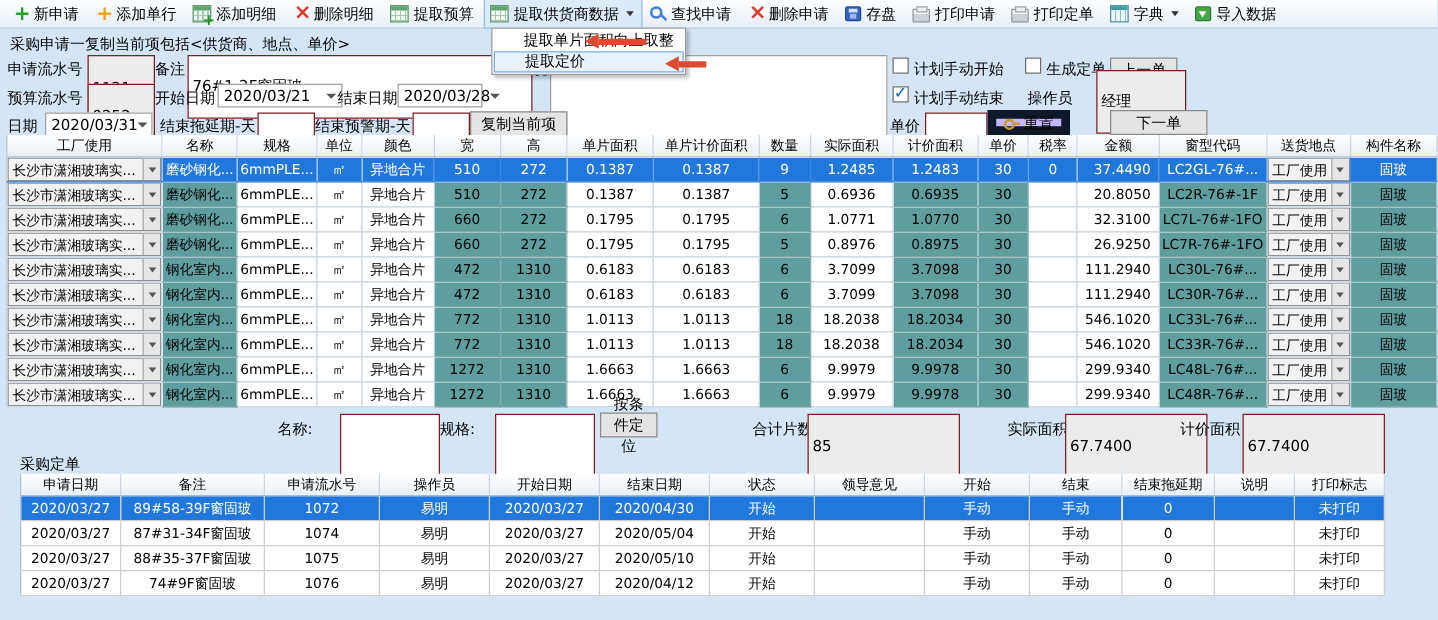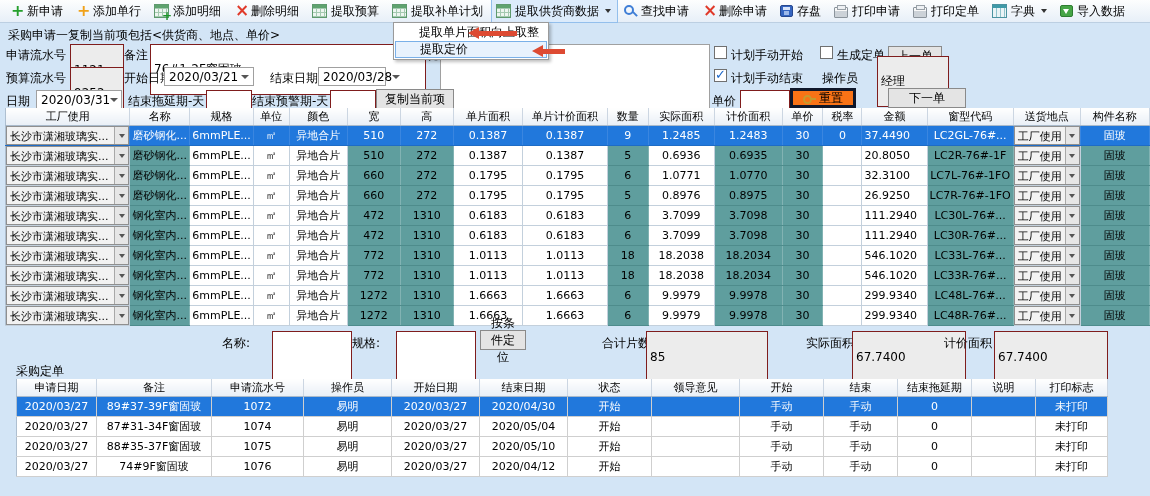--- a/index.html
+++ b/index.html
@@ -56,34 +56,34 @@
   .flabel{position:absolute;font-size:12px;white-space:nowrap}
   .finput{position:absolute;height:17px;border:1px solid #7f1d1d;background:#fff;font-size:12px;
     font-family:inherit;padding:16px 3px;box-sizing:content-box}
   .finput.gray{background:#ececec}
   textarea.fnote{position:absolute;border:1px solid #a0a0a0;background:#fff;resize:none;font-family:inherit}
   .datecombo{position:absolute;height:19px;border:1px solid #a0a0a0;background:#fff;display:flex;align-items:center;box-sizing:border-box}
   .dc-text{flex:1;padding-left:4px;font-size:12px;white-space:nowrap}
   .dc-caret{width:0;height:0;border-left:4px solid transparent;border-right:4px solid transparent;border-top:4px solid #555;margin-right:4px}
   .winbtn{position:absolute;height:20px;background:#e4e4e4;border:1px solid #8a8a8a;font-size:12px;
     font-family:inherit;display:flex;align-items:center;justify-content:center;gap:3px;box-sizing:border-box;cursor:default}
-  .winbtn.focus{border:3px solid #0f172a;background:#f97316}
+  .winbtn.focus{border:7px solid #0f172a;background:#c4b5fd}
   .cb{position:absolute;width:13px;height:13px;background:#fff;border:1px solid #707070;box-sizing:border-box}
   .cb.checked::before{content:"✓";position:absolute;left:0px;top:-3px;color:#1a66c9;font-size:13px;font-weight:bold}
   .key{display:inline-block;position:relative;width:13px;height:11px}
   .key::before{content:"";position:absolute;left:0;top:2px;width:5px;height:5px;border:2px solid #c79a2e;border-radius:50%}
   .key::after{content:"";position:absolute;left:8px;top:5px;width:5px;height:2px;background:#c79a2e;box-shadow:2px 2px 0 -1px #c79a2e}
   
   table.grid{border-collapse:collapse;table-layout:fixed;font-size:11px;position:absolute;background:#fff;border-left:1px solid #aebfd0}
   .grid th{height:17px;font-weight:normal;background:linear-gradient(#ffffff,#e9eff6);
     border-right:1px solid #ccd6e2;border-bottom:1px solid #a9bacb;padding:0 2px;overflow:hidden;white-space:nowrap}
   .grid td{height:19px;padding:0 2px;border-right:1px solid #c3d0dc;border-bottom:1px solid #c3d0dc;
     background:#fff;text-align:center;overflow:hidden;white-space:nowrap}
   .grid td.teal{background:#5f9e9e;border-right-color:#82b3b3;border-bottom-color:#4e8c8c}
-  .grid td.al-r{text-align:left;padding-right:6px}
+  .grid td.al-r{text-align:right;padding-right:6px}
   .grid tr.sel td{background:#2178dc;color:#fff;border-right-color:#3a86e0;border-bottom-color:#1e6cc6}
   .grid td.combo-cell{padding:0}
   .cellcombo{display:flex;align-items:flex-end;height:100%;box-sizing:border-box;background:#f2f2f2;border:1px solid #8f8f8f;color:#000}
   .cc-text{flex:1;text-align:left;padding:0 3px;overflow:hidden;white-space:nowrap;font-size:11px}
   .cc-btn{width:13px;align-self:stretch;background:#e6e6e6;border-left:1px solid #a8a8a8;display:flex;align-items:center;justify-content:center}
   .caret{width:0;height:0;border-left:3px solid transparent;border-right:3px solid transparent;border-top:4px solid #555}
   
   table.grid.orders td{border-right-color:#cfcfcf;border-bottom-color:#cfcfcf}
   .orders-title{position:absolute;left:16px;top:363px;font-size:12px}
 </style>
@@ -104,24 +104,20 @@
       <span class="tb-label">添加明细</span>
     </div>
     <div class="tb-btn">
       <span class="ico x-red"></span>
       <span class="tb-label">删除明细</span>
     </div>
     <div class="tb-btn">
       <span class="ico table"></span>
       <span class="tb-label">提取预算</span>
     </div>
-    <div class="tb-btn">
-      <span class="ico table"></span>
-      <span class="tb-label">提取补单计划</span>
-    </div>
     <div class="tb-btn active">
       <span class="ico table"></span>
       <span class="tb-label">提取供货商数据</span>
       <span class="tb-caret"></span>
     </div>
     <div class="tb-btn">
       <span class="ico search"></span>
       <span class="tb-label">查找申请</span>
     </div>
     <div class="tb-btn">
@@ -157,21 +153,21 @@
   <div class="flabel" style="left:6px;top:47px">申请流水号</div>
   <input class="finput gray" style="left: 70px; top: 44px; width: 46px;" value="1121">
   <div class="flabel" style="left:124px;top:47px">备注</div>
   <input class="finput" style="left: 150px; top: 44px; width: 268px;" value="76#1-2F窗固玻">
   <div class="flabel" style="left:426px;top:47px">说明</div>
   <textarea class="fnote" style="left: 440px; top: 44px; width: 264px; height: 60px;"></textarea>
 
   <div class="flabel" style="left:6px;top:70px">预算流水号</div>
   <input class="finput gray" style="left: 70px; top: 67px; width: 46px;" value="9252">
   <div class="flabel" style="left:124px;top:70px">开始日期</div>
-  <div class="datecombo" style="left:164px;top:67px;width:90px">
+  <div class="datecombo" style="left:174px;top:67px;width:100px">
     <span class="dc-text">2020/03/21</span>
     <span class="dc-caret"></span>
   </div>
   <div class="flabel" style="left:270px;top:70px">结束日期</div>
   <div class="datecombo" style="left:318px;top:67px;width:68px">
     <span class="dc-text">2020/03/28</span>
     <span class="dc-caret"></span>
   </div>
 
   <div class="flabel" style="left:6px;top:93px">日期</div>
@@ -649,21 +645,21 @@
         <th>开始</th>
         <th>结束</th>
         <th>结束拖延期</th>
         <th>说明</th>
         <th>打印标志</th>
       </tr>
     </thead>
     <tbody>
       <tr class="sel">
         <td>2020/03/27</td>
-        <td>89#37-39F窗固玻</td>
+        <td>89#58-39F窗固玻</td>
         <td>1072</td>
         <td>易明</td>
         <td>2020/03/27</td>
         <td>2020/04/30</td>
         <td>开始</td>
         <td></td>
         <td>手动</td>
         <td>手动</td>
         <td>0</td>
         <td></td>

